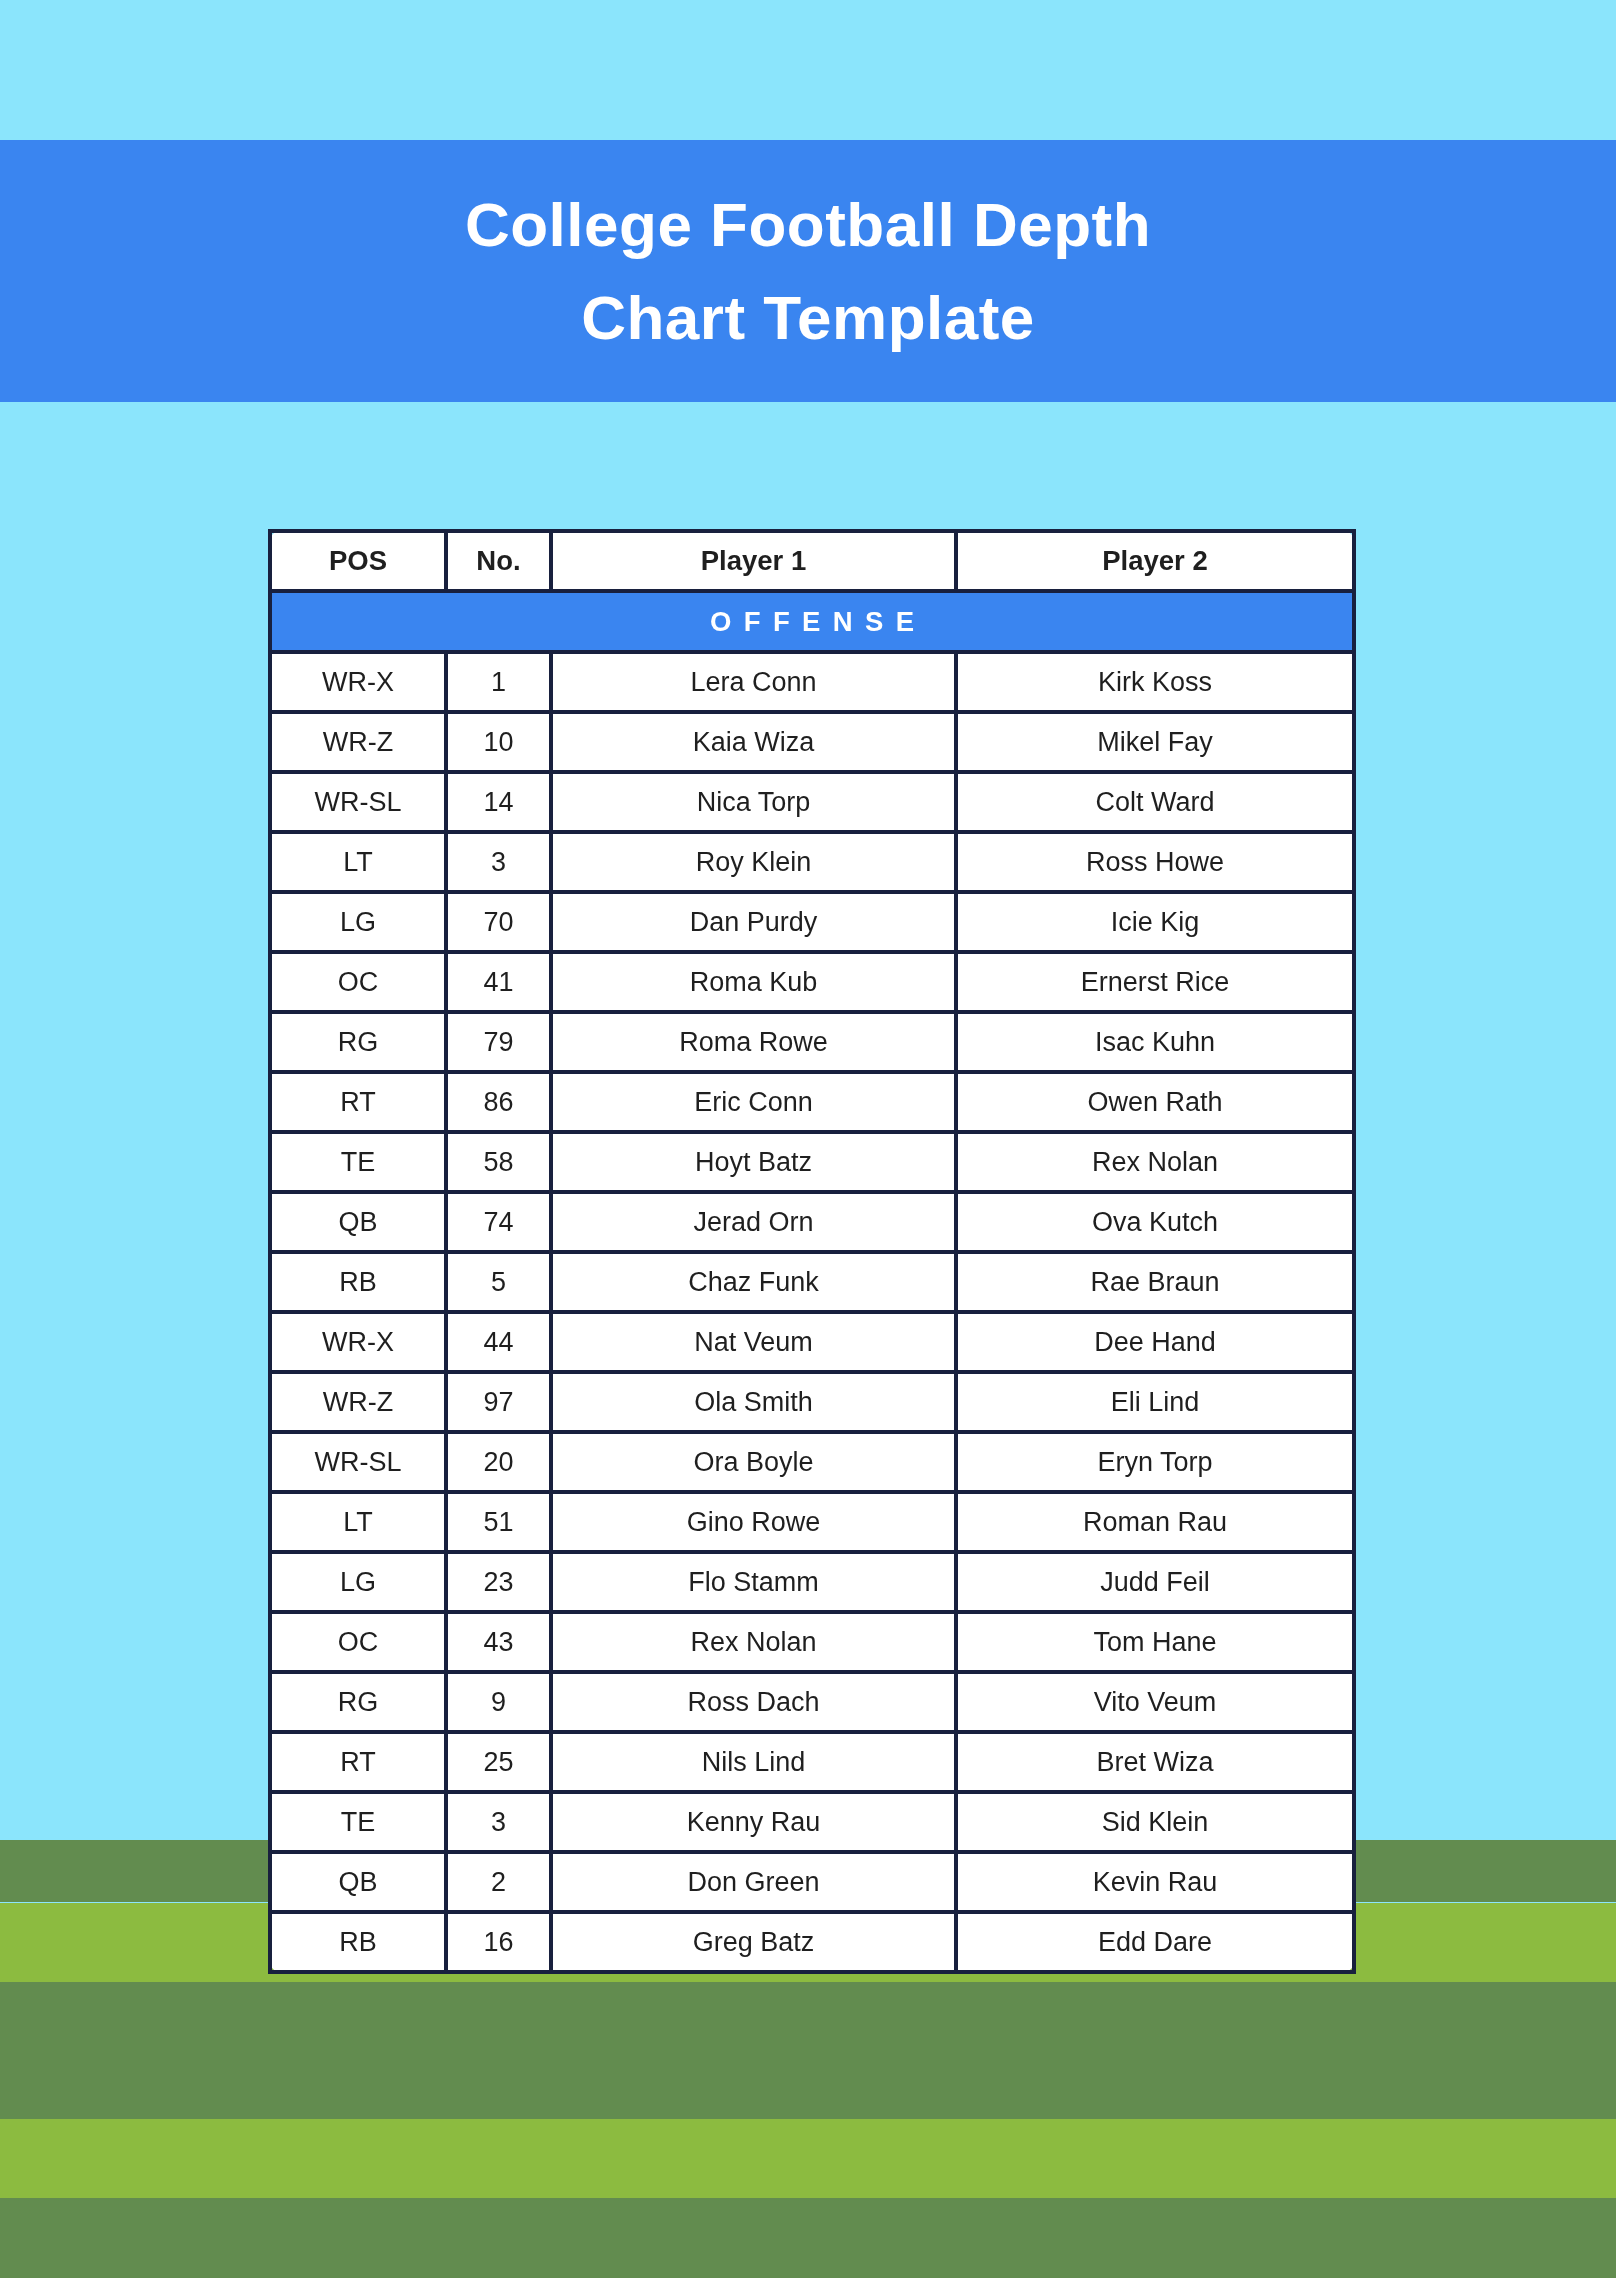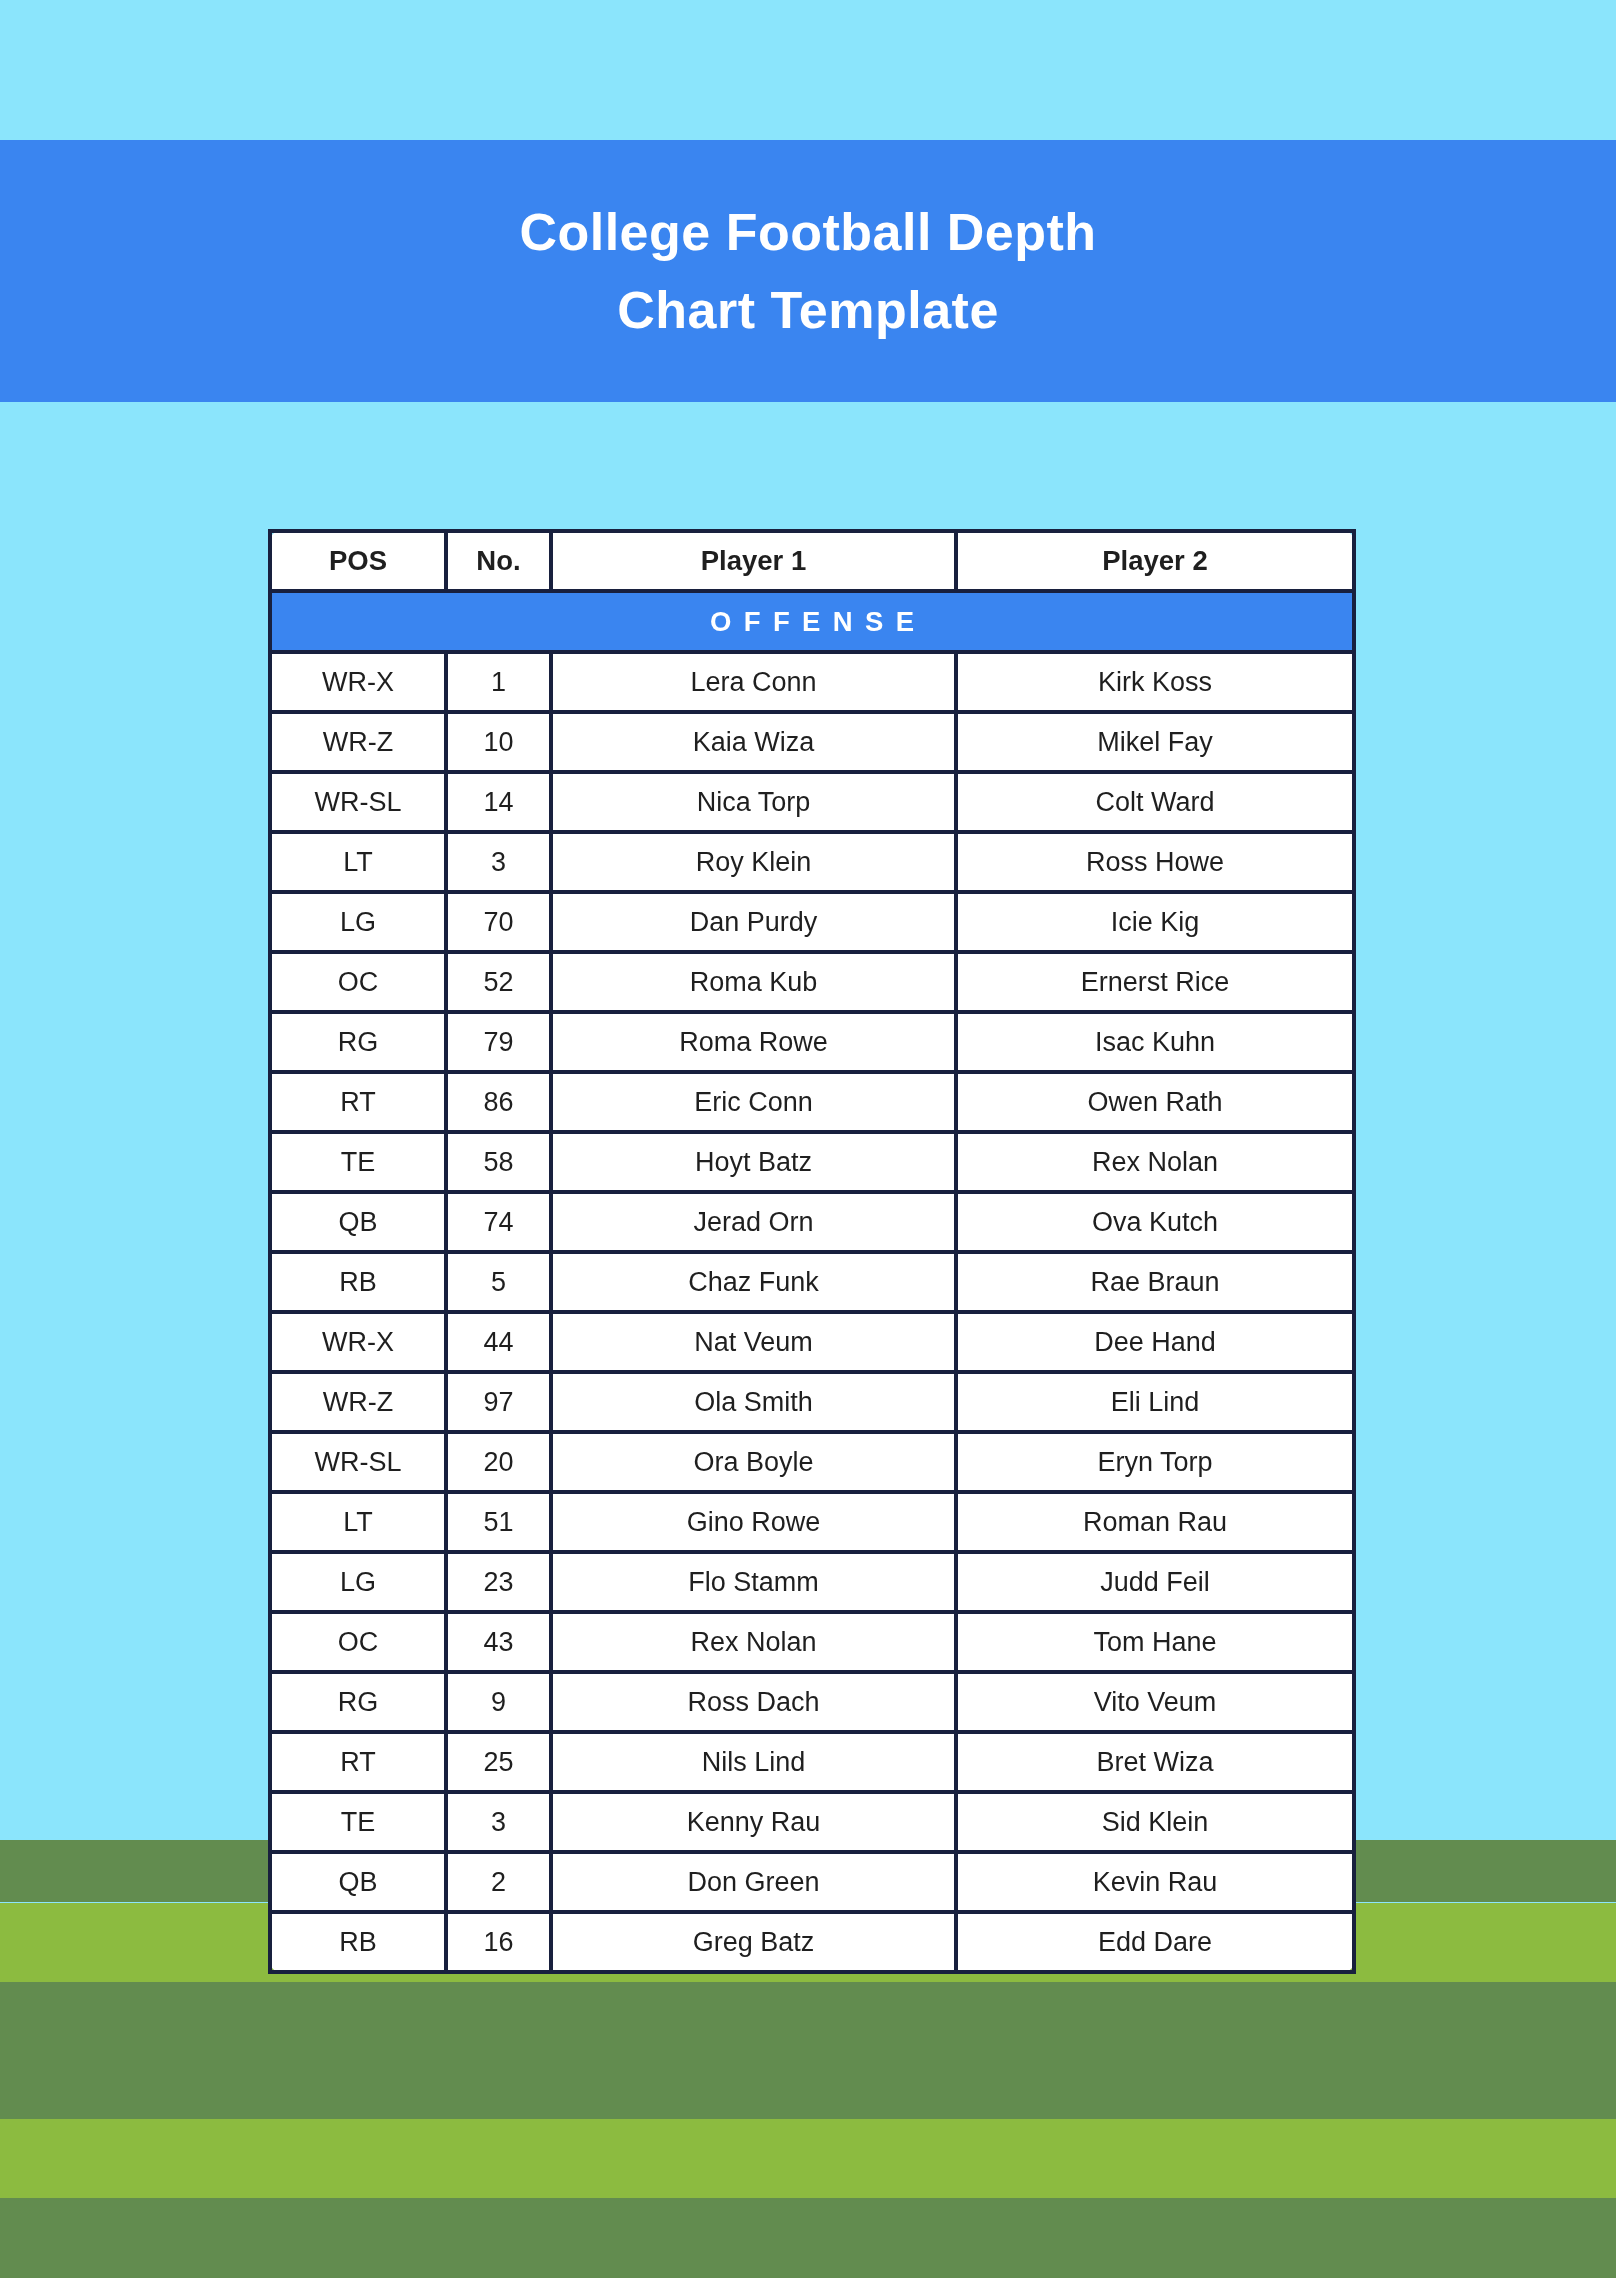--- a/index.html
+++ b/index.html
@@ -30,21 +30,21 @@
     width: 1616px; height: 262px;
     background: var(--banner-blue, #3A85F0);
     display: flex;
     align-items: center;
     justify-content: center;
     z-index: 1;
   }
 
   .page-title {
     color: var(--title-white, #FFFFFF);
-    font-size: 52px;
+    font-size: 62px;
     font-weight: bold;
     line-height: 1.5;
     text-align: center;
     letter-spacing: 0.5px;
   }
   .page-title span { display: block; }
 
   .stripe {
     position: absolute;
     left: 0;
@@ -163,21 +163,21 @@
         <td>Ross Howe</td>
       </tr>
       <tr>
         <td>LG</td>
         <td>70</td>
         <td>Dan Purdy</td>
         <td>Icie Kig</td>
       </tr>
       <tr>
         <td>OC</td>
-        <td>52</td>
+        <td>41</td>
         <td>Roma Kub</td>
         <td>Ernerst Rice</td>
       </tr>
       <tr>
         <td>RG</td>
         <td>79</td>
         <td>Roma Rowe</td>
         <td>Isac Kuhn</td>
       </tr>
       <tr>

